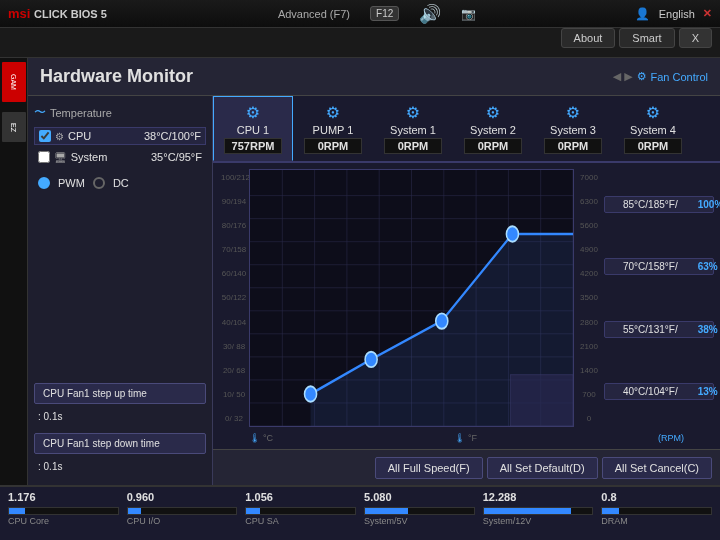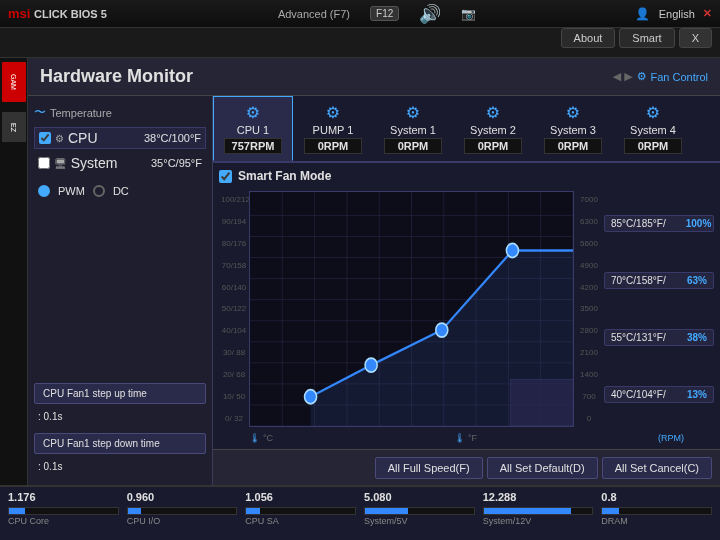--- a/index.html
+++ b/index.html
@@ -163,21 +163,21 @@
       border: 1px solid #3a3a6a;
     }
     .temp-checkbox {
       width: 12px;
       height: 12px;
       background: #4af;
       border: none;
       accent-color: #4af;
     }
     .temp-icon { color: #aaa; font-size: 10px; }
-    .temp-name { color: #e0e0e0; font-size: 14px; flex: 1; }
+    .temp-name { color: #e0e0e0; font-size: 11px; flex: 1; }
     .temp-value { color: #e0e0e0; font-size: 11px; }
 
     .system-row {
       display: flex;
       align-items: center;
       gap: 4px;
       padding: 2px 4px;
       background: #1e1e2e;
     }
 
@@ -303,21 +303,21 @@
       width: 110px;
       display: flex;
       flex-direction: column;
       justify-content: space-around;
       padding: 4px 0;
     }
     .temp-ann-row {
       display: flex;
       align-items: center;
       gap: 20px;
-      padding: 2px 6px;
+      padding: 2px 18px;
       background: #252540;
       border: 1px solid #3a3a6a;
       border-radius: 2px;
     }
     .temp-ann-temp { color: #e0e0e0; font-size: 10px; flex: 1; }
     .temp-ann-pct { color: #4af; font-size: 10px; font-weight: bold; }
 
     
     .action-buttons {
       height: 36px;
@@ -522,24 +522,20 @@
     <span class="fan-tab-rpm">0RPM</span>
   </div>
             <div class="fan-tab">
     <span class="fan-tab-icon">⚙</span>
     <span class="fan-tab-name">System 4</span>
     <span class="fan-tab-rpm">0RPM</span>
   </div>
           </div>
 
         <div class="smart-fan-area">
-          <div class="smart-fan-checkbox-row">
-            <input type="checkbox" checked="" style="accent-color: rgb(68, 170, 255);">
-            <span class="smart-fan-label">Smart Fan Mode</span>
-          </div>
 
           <div class="chart-wrapper">
 
             <div class="chart-y-axis" id="y-labels-left">
             <div>100/212</div>
                 <div>90/194</div>
                 <div>80/176</div>
                 <div>70/158</div>
                 <div>60/140</div>
                 <div>50/122</div>

